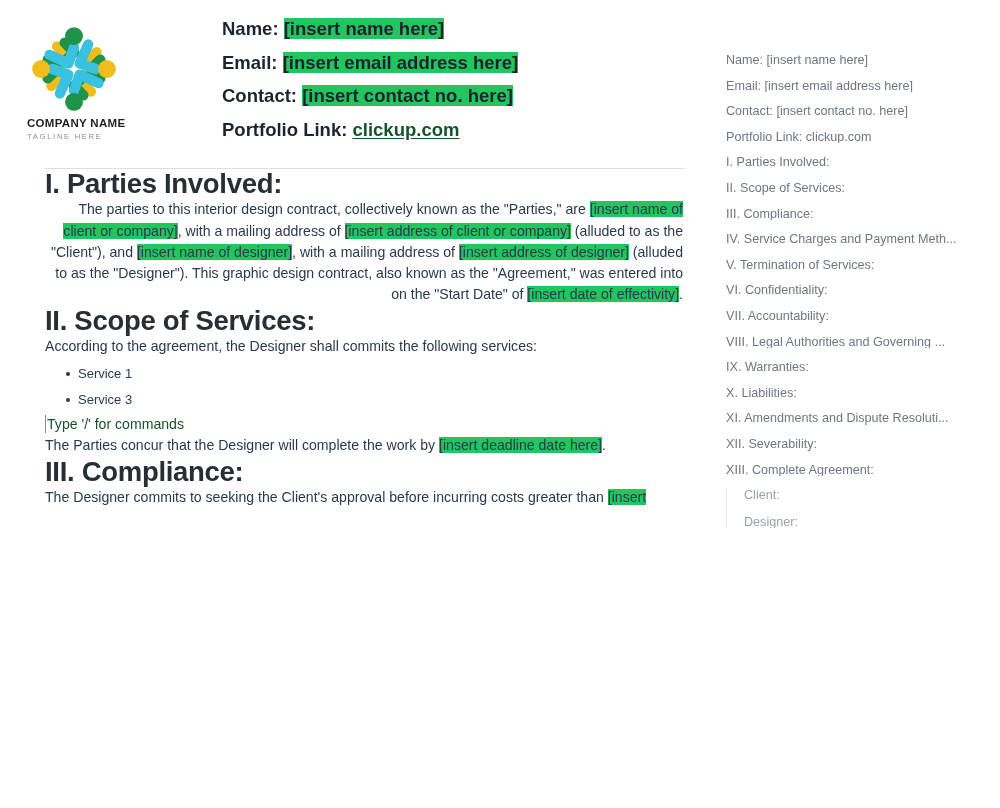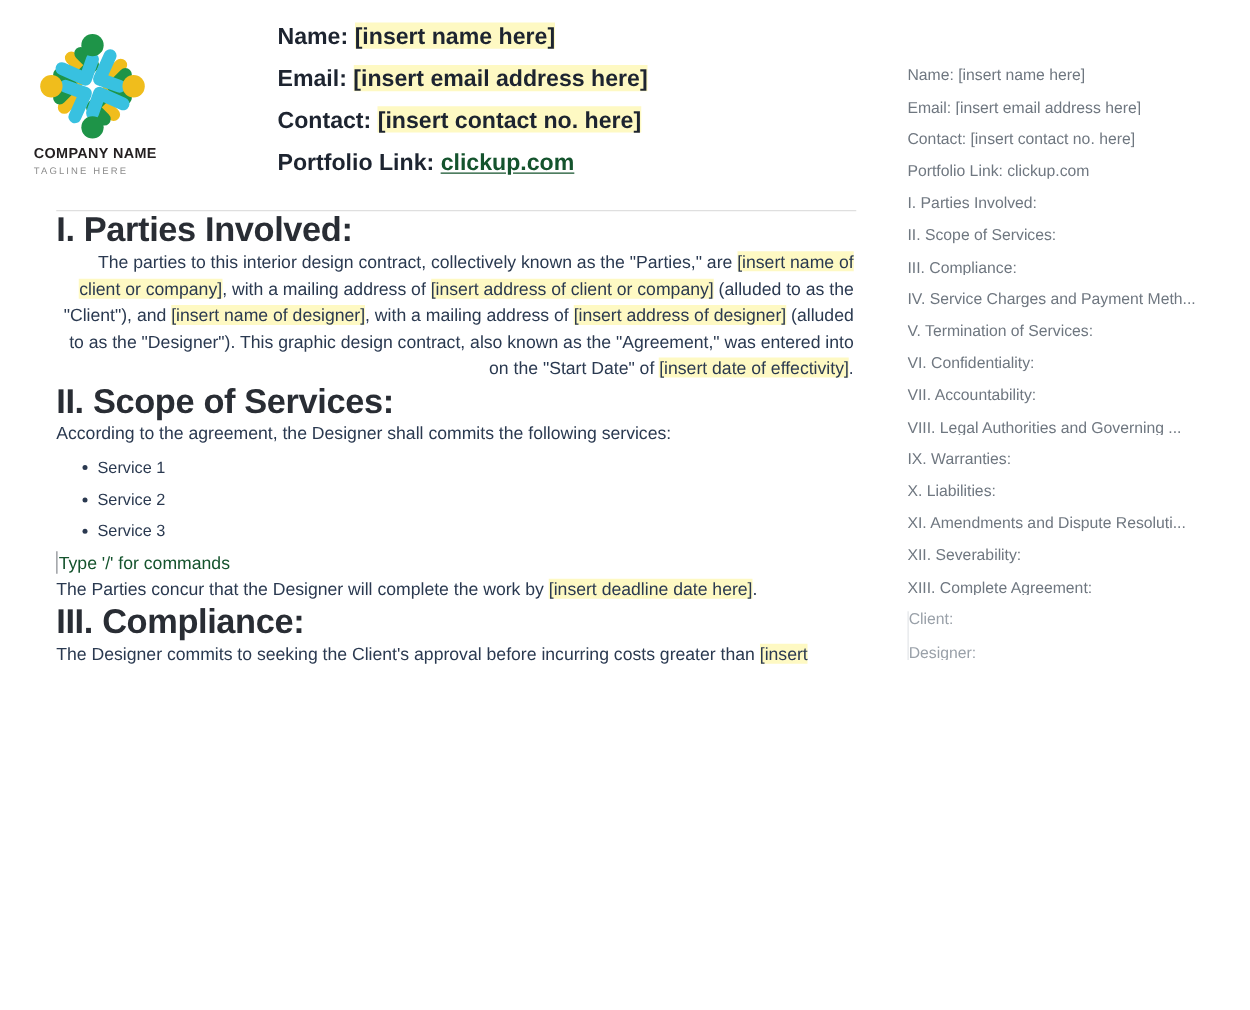--- a/index.html
+++ b/index.html
@@ -67,21 +67,21 @@
   }
   .contact-line:last-child { margin-bottom: 0; }
   .doc-link {
     color: #14532d;
     text-decoration: underline;
     text-underline-offset: 2px;
     cursor: pointer;
   }
 
   
-  .hl { background: #fef9c3; }
+  .hl { background: #22c55e; }
 
   
   .divider {
     margin: 27px 20px 0 45px;
     height: 1px;
     background: #dfdfdf;
     width: 640px;
   }
 
   
@@ -163,21 +163,21 @@
     line-height: 1;
     margin-bottom: 13px;
     white-space: nowrap;
     overflow: hidden;
     text-overflow: ellipsis;
     max-width: 232px;
     cursor: pointer;
   }
   .outline-sub-wrap {
     border-left: 1px solid #e4e6e9;
-    padding-left: 0;
+    padding-left: 17px;
     margin-top: 5px;
   }
   .outline-item.sub {
     color: #9aa1a9;
     margin-bottom: 14px;
   }
   .outline-item.sub:last-child { margin-bottom: 0; }
 </style>
 </head>
 <body>
@@ -248,21 +248,20 @@
 
     <div class="doc-body">
 
       <h2 class="section-heading sec-1">I. Parties Involved:</h2>
       <p class="para para-1"><span>The parties to this interior design contract, collectively known as the "Parties," are </span><span class="hl">[insert name of client or company]</span><span>, with a mailing address of </span><span class="hl">[insert address of client or company]</span><span> (alluded to as the "Client"), and </span><span class="hl">[insert name of designer]</span><span>, with a mailing address of </span><span class="hl">[insert address of designer]</span><span> (alluded to as the "Designer"). This graphic design contract, also known as the "Agreement," was entered into on the "Start Date" of </span><span class="hl">[insert date of effectivity]</span><span>.</span></p>
 
       <h2 class="section-heading sec-2">II. Scope of Services:</h2>
       <p class="para para-2">According to the agreement, the Designer shall commits the following services:</p>
       <ul class="svc-list">
         <li>Service 1</li>
-        <li>Service 2</li>
         <li>Service 3</li>
       </ul>
       <div class="cmd-line">
         <span class="cmd-caret"></span>
         <span>Type '/' for commands</span>
       </div>
       <p class="para para-after-cmd"><span>The Parties concur that the Designer will complete the work by </span><span class="hl">[insert deadline date here]</span><span>.</span></p>
 
       <h2 class="section-heading sec-3">III. Compliance:</h2>
       <p class="para para-3"><span>The Designer commits to seeking the Client's approval before incurring costs greater than </span><span class="hl">[insert</span></p>

